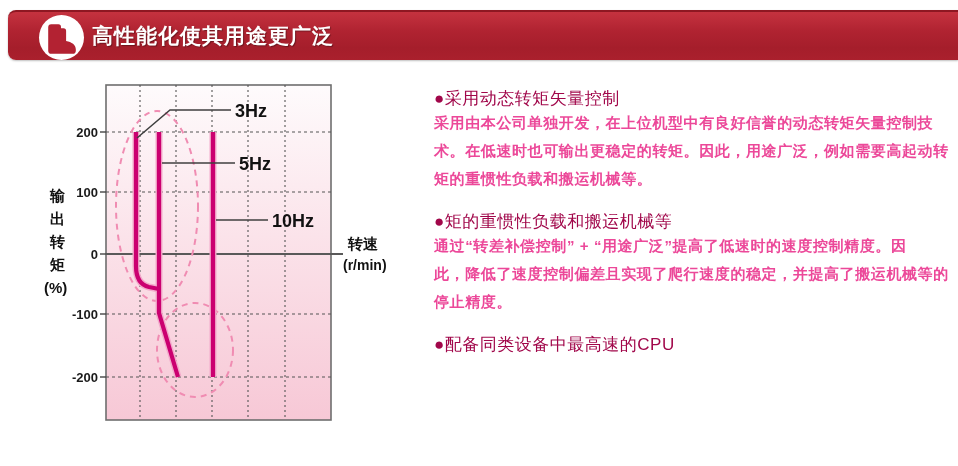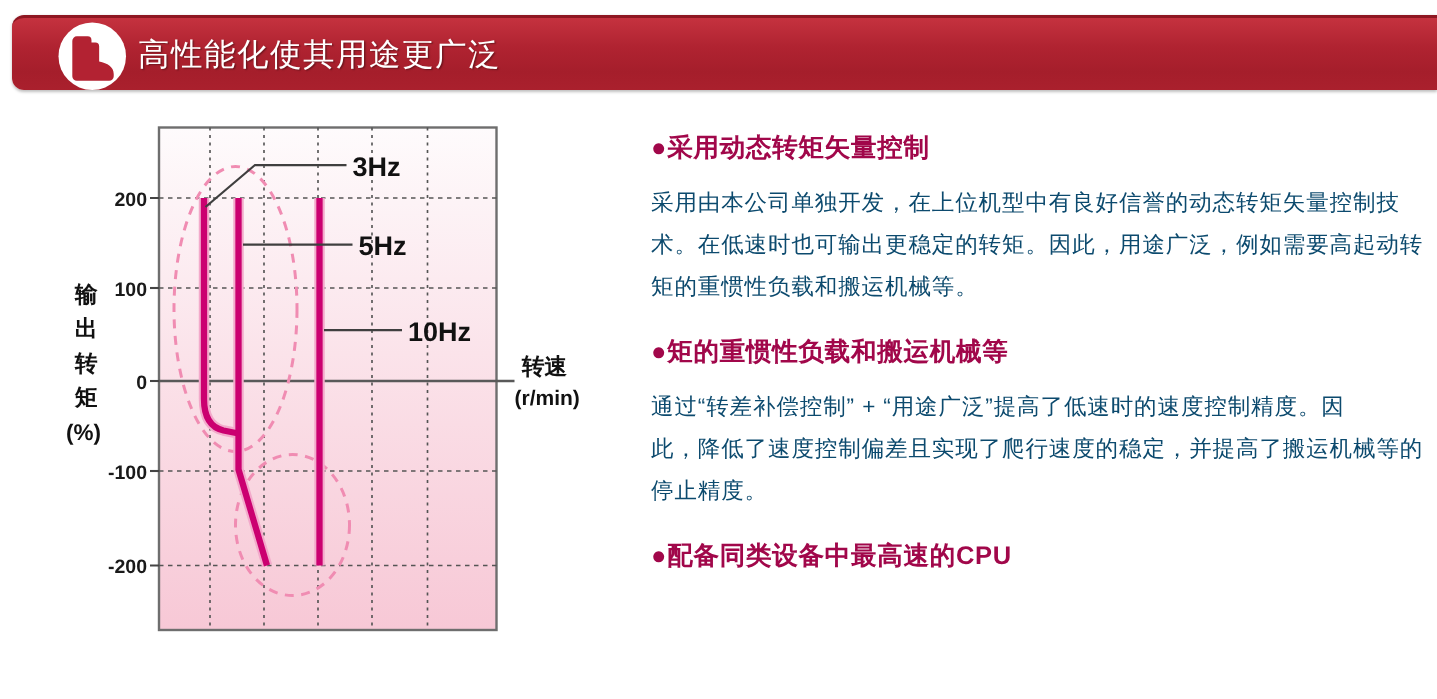--- a/index.html
+++ b/index.html
@@ -22,41 +22,41 @@
   }
   .banner .badge {
     position:absolute; left:31px; top:3px;
     width:45px; height:45px;
     background:#ffffff; border-radius:50%;
     display:flex; align-items:center; justify-content:center;
   }
   .banner .title {
     position:absolute; left:84px; top:0; height:48px;
     display:flex; align-items:center;
-    color:#ffffff; font-size:21px; font-weight:normal;
+    color:#ffffff; font-size:21px; font-weight:bold;
     letter-spacing:1px;
     text-shadow:1px 1px 1px rgba(0,0,0,.35);
     text-align:center;
   }
   
   .chart-wrap { position:absolute; left:30px; top:75px; width:390px; height:380px; }
   
   .features {
     position:absolute; left:434px; top:88px; width:520px;
   }
   .section + .section { margin-top:18px; }
   .section h3 {
-    font-size:17px; line-height:21px; font-weight:bold;
+    font-size:17px; line-height:21px; font-weight:normal;
     color:#a1074a; letter-spacing:0.5px;
   }
   .section p {
-    margin-top:13px;
     font-size:15px; line-height:28px;
-    color:#0c4a6e; letter-spacing:0.6px;
+    color:#ec4899; letter-spacing:0.6px;
     white-space:pre-line;
+    font-weight:bold;
   }
   svg text { font-family:"Liberation Sans", sans-serif; }
   .tick-label { font-size:13px; font-weight:bold; fill:#1a1a1a; }
   .curve-label { font-size:18px; font-weight:bold; fill:#111111; }
   .axis-label  { font-size:15px; font-weight:bold; fill:#111111; }
 </style>
 </head>
 <body>
 
 <div class="banner">

